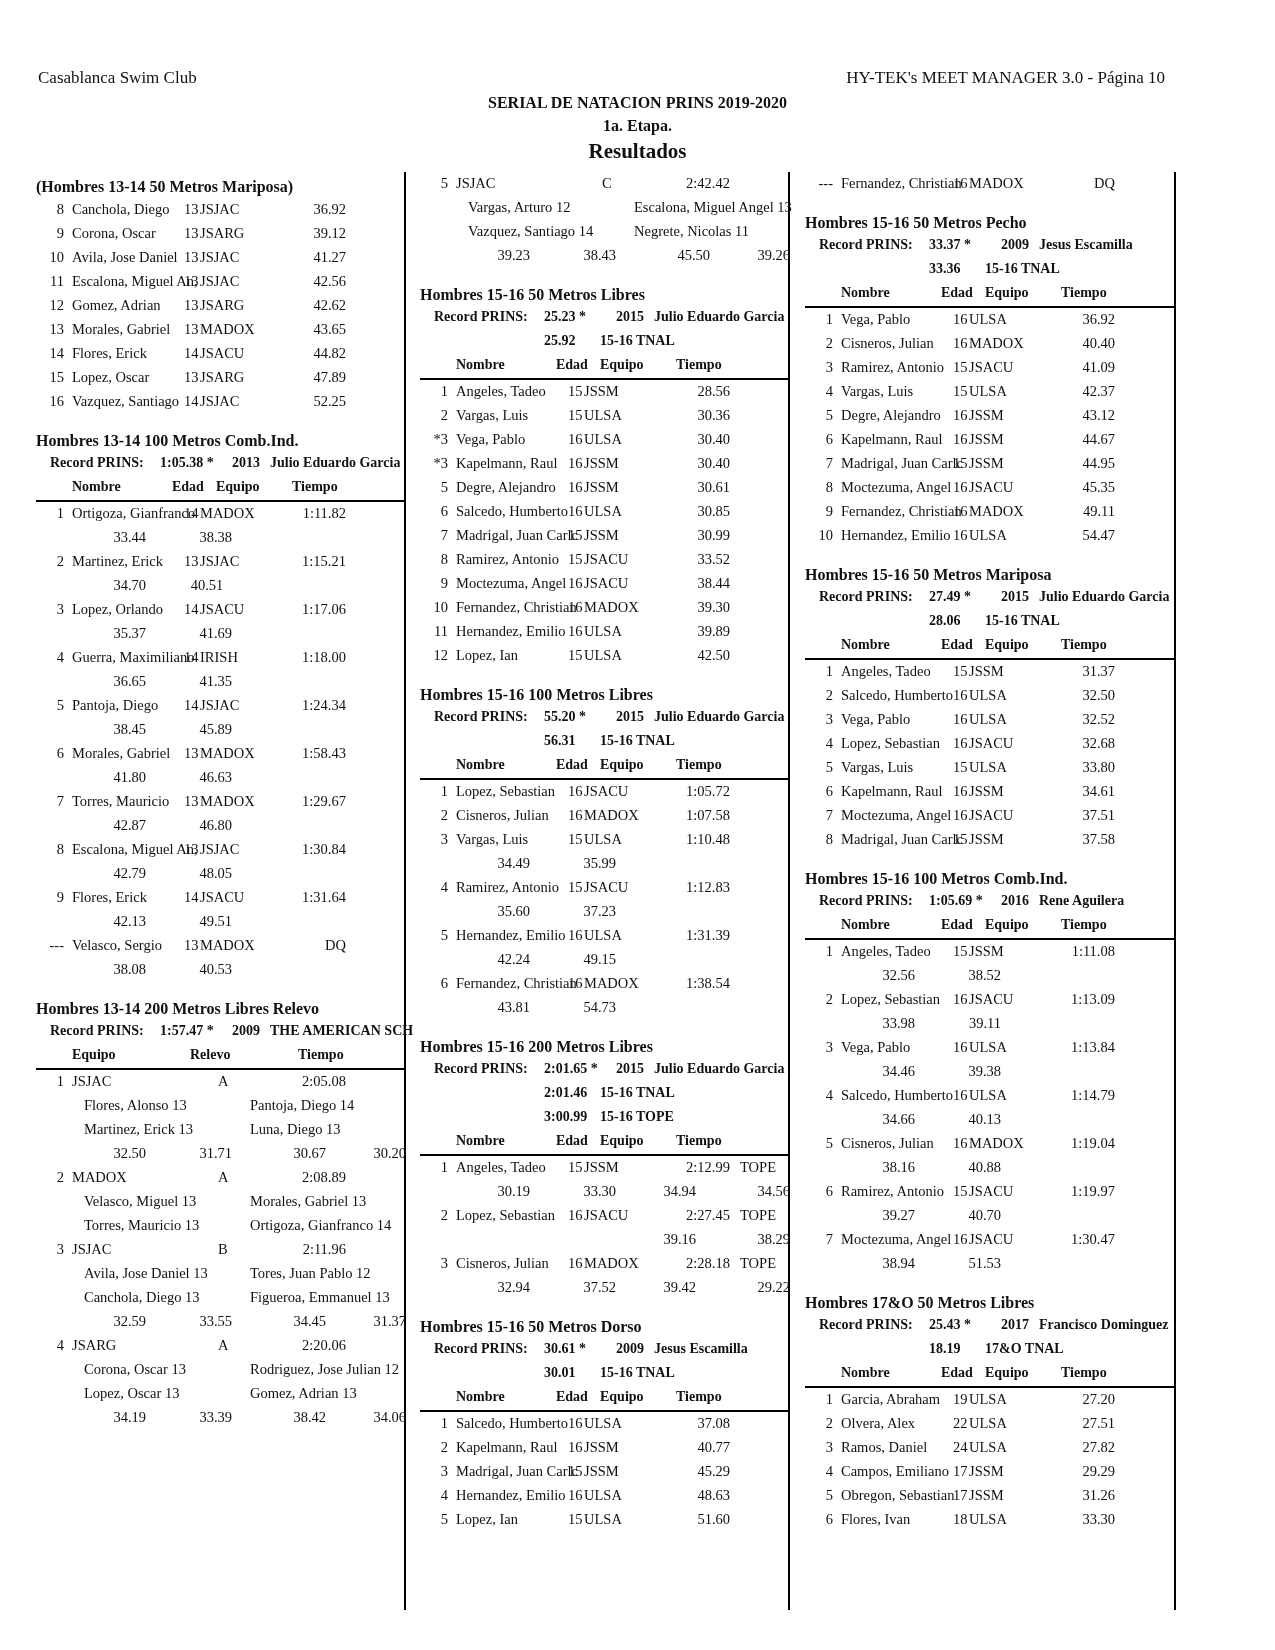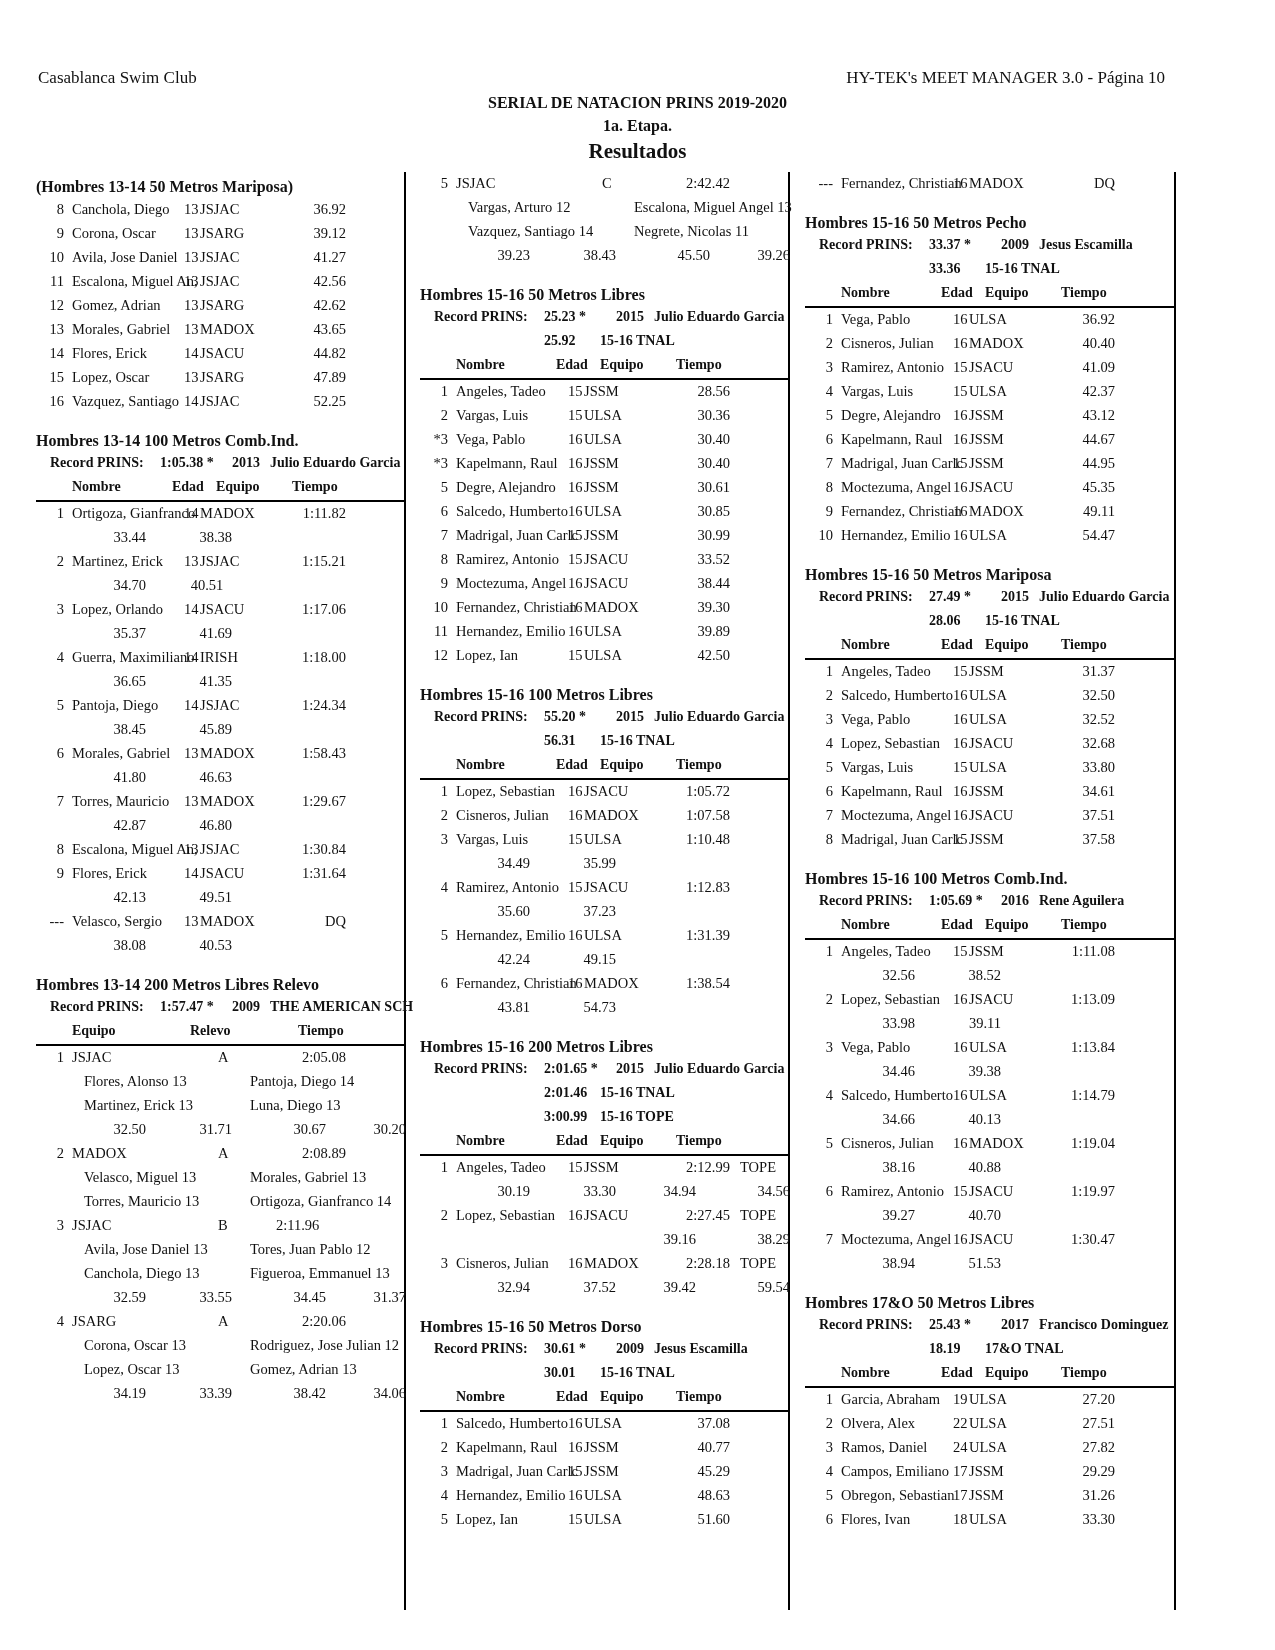--- a/index.html
+++ b/index.html
@@ -196,20 +196,24 @@
       <span style="left: 146px; width: 50px; text-align: right;">46.80</span>
     </div>
     <div class="line ">
       <span style="left: 0px; width: 28px; text-align: right;">8</span>
       <span style="left: 36px; width: 126px; overflow: hidden;">Escalona, Miguel An,</span>
       <span style="left: 148px; width: 14px; text-align: right;">13</span>
       <span style="left: 164px;">JSJAC</span>
       <span style="left: 240px; width: 70px; text-align: right;">1:30.84</span>
     </div>
     <div class="line ">
+      <span style="left: 60px; width: 50px; text-align: right;">42.79</span>
+      <span style="left: 146px; width: 50px; text-align: right;">48.05</span>
+    </div>
+    <div class="line ">
       <span style="left: 0px; width: 28px; text-align: right;">9</span>
       <span style="left: 36px; width: 126px; overflow: hidden;">Flores, Erick</span>
       <span style="left: 148px; width: 14px; text-align: right;">14</span>
       <span style="left: 164px;">JSACU</span>
       <span style="left: 240px; width: 70px; text-align: right;">1:31.64</span>
     </div>
     <div class="line ">
       <span style="left: 60px; width: 50px; text-align: right;">42.13</span>
       <span style="left: 146px; width: 50px; text-align: right;">49.51</span>
     </div>
@@ -270,21 +274,21 @@
       <span style="left: 214px;">Morales, Gabriel 13</span>
     </div>
     <div class="line ">
       <span style="left: 48px;">Torres, Mauricio 13</span>
       <span style="left: 214px;">Ortigoza, Gianfranco 14</span>
     </div>
     <div class="line ">
       <span style="left: 0px; width: 28px; text-align: right;">3</span>
       <span style="left: 36px;">JSJAC</span>
       <span style="left: 182px;">B</span>
-      <span style="left: 240px; width: 70px; text-align: left;">2:11.96</span>
+      <span style="left: 240px; width: 70px; text-align: right;">2:11.96</span>
     </div>
     <div class="line ">
       <span style="left: 48px;">Avila, Jose Daniel 13</span>
       <span style="left: 214px;">Tores, Juan Pablo 12</span>
     </div>
     <div class="line ">
       <span style="left: 48px;">Canchola, Diego 13</span>
       <span style="left: 214px;">Figueroa, Emmanuel 13</span>
     </div>
     <div class="line ">
@@ -574,21 +578,21 @@
       <span style="left: 36px; width: 126px; overflow: hidden;">Cisneros, Julian</span>
       <span style="left: 148px; width: 14px; text-align: right;">16</span>
       <span style="left: 164px;">MADOX</span>
       <span style="left: 240px; width: 70px; text-align: right;">2:28.18</span>
       <span style="left: 320px;">TOPE</span>
     </div>
     <div class="line ">
       <span style="left: 60px; width: 50px; text-align: right;">32.94</span>
       <span style="left: 146px; width: 50px; text-align: right;">37.52</span>
       <span style="left: 226px; width: 50px; text-align: right;">39.42</span>
-      <span style="left: 320px; width: 50px; text-align: right;">59.54</span>
+      <span style="left: 320px; width: 50px; text-align: right;">29.22</span>
     </div>
     <div class="gap"></div>
     <div class="line ev-title">
       <span style="left: 0px;">Hombres 15-16 50 Metros Dorso</span>
     </div>
     <div class="line rec">
       <span style="left: 14px;">Record PRINS:</span>
       <span style="left: 124px;">30.61 *</span>
       <span style="left: 196px;">2009</span>
       <span style="left: 234px;">Jesus Escamilla</span>

